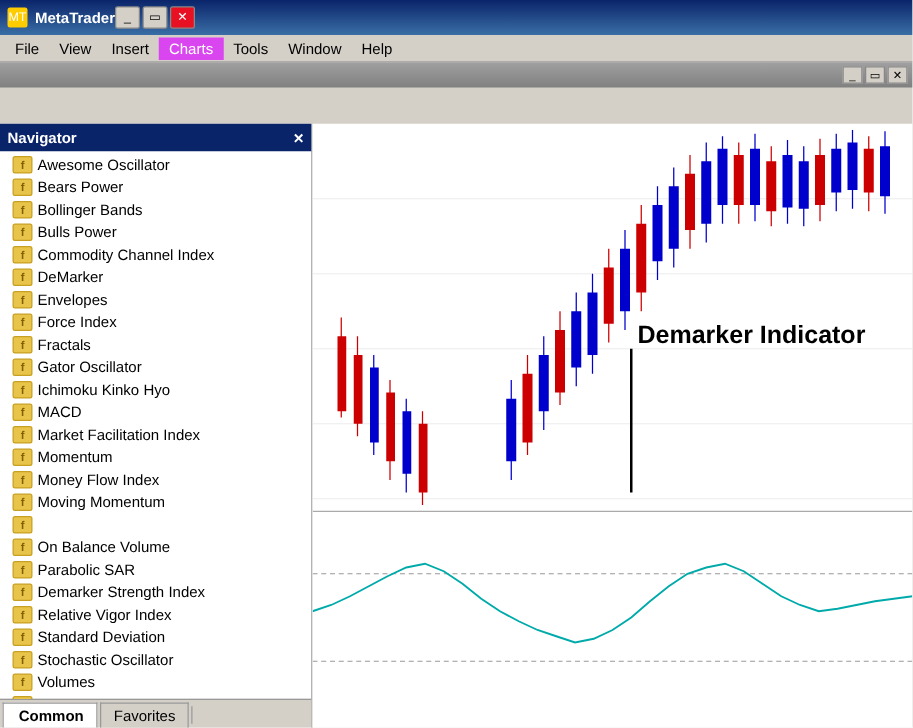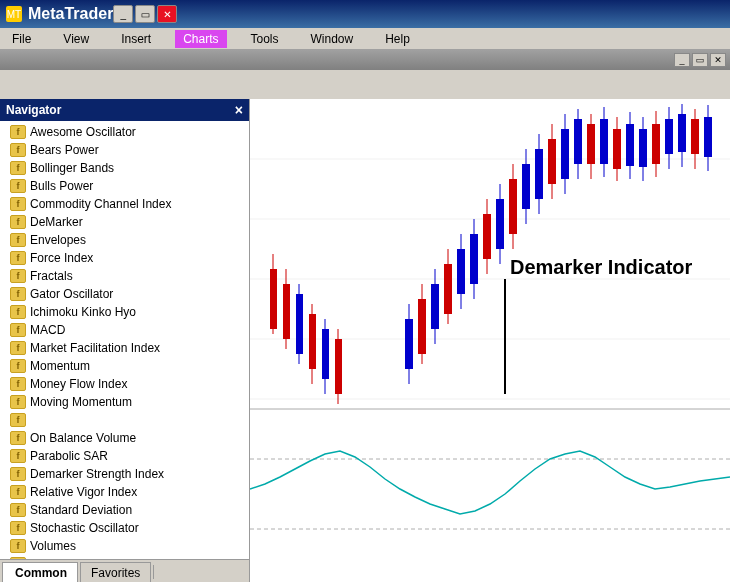--- a/index.html
+++ b/index.html
@@ -30,21 +30,21 @@
       width: 16px;
       height: 16px;
       background: #ffcc00;
       border-radius: 2px;
       display: flex;
       align-items: center;
       justify-content: center;
       font-size: 10px;
     }
     .title-bar-title {
-      font-size: 16px;
+      font-size: 12px;
       font-weight: bold;
     }
     .title-bar-controls {
       display: flex;
       gap: 2px;
     }
     .title-bar-btn {
       width: 20px;
       height: 18px;
       background: #d4d0c8;
@@ -60,21 +60,20 @@
     .title-bar-btn.close { background: #e81123; color: white; }
 
     
     .menu-bar {
       height: 22px;
       background: #d4d0c8;
       display: flex;
       align-items: center;
       padding: 0 4px;
       border-bottom: 1px solid #a0a0a0;
-      gap: 16px;
     }
     .menu-item {
       padding: 2px 8px;
       cursor: pointer;
       font-size: 12px;
     }
     .menu-item.active { background: #d946ef; color: white; }
 
     
     .inner-title-bar {

